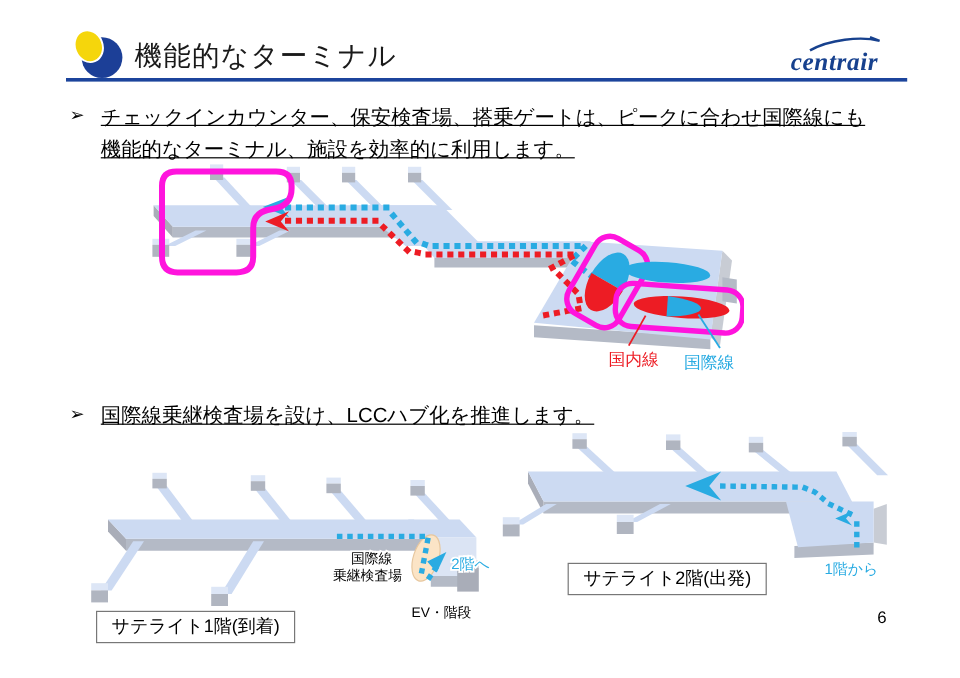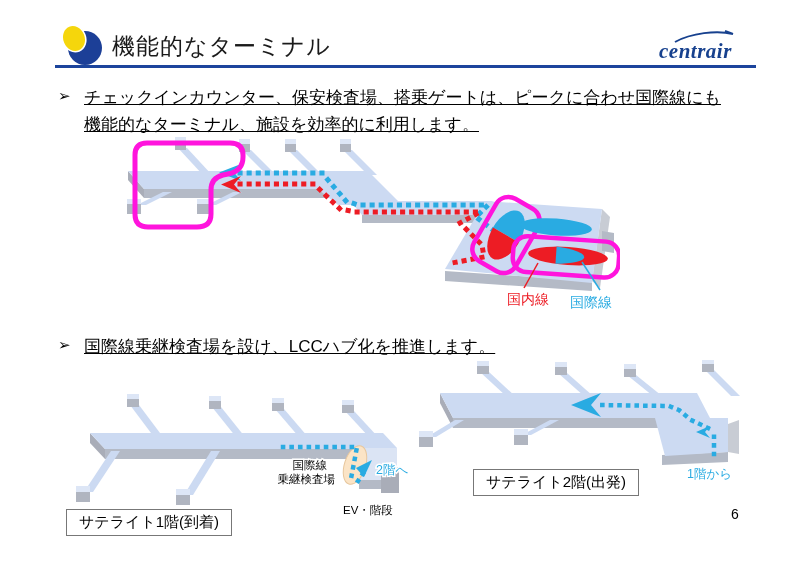--- a/index.html
+++ b/index.html
@@ -23,21 +23,21 @@
   .bullet{position:absolute;left:58px;display:flex;color:#000;}
   .bullet .marker{width:26px;font-size:15px;padding-top:3px;flex:0 0 26px;}
   .bullet .lines{font-size:17px;line-height:27px;text-decoration:underline;}
   #bullet-1{top:84px;width:720px;}
   #bullet-2{top:333px;width:700px;}
   
   .caption-box{
     position:absolute;border:1.5px solid #777;background:#fff;color:#000;
     font-size:15px;padding:3px 12px;white-space:nowrap;
   }
-  #caption-1f{left:66px;top:509px;text-align:right;}
+  #caption-1f{left:80px;top:509px;text-align:right;}
   #caption-2f{left:425px;top:469px;margin-left:48px;}
   
   #page-number{position:absolute;left:720px;top:506px;font-size:14px;color:#000;width:30px;text-align:center;}
   
   .diagram{position:absolute;}
   #diagram-top{left:100px;top:135px;}
   #diagram-1f{left:55px;top:385px;}
   #diagram-2f{left:415px;top:360px;}
   svg .jp-label{font-family:"Liberation Sans","DejaVu Sans",sans-serif;}
 </style>

